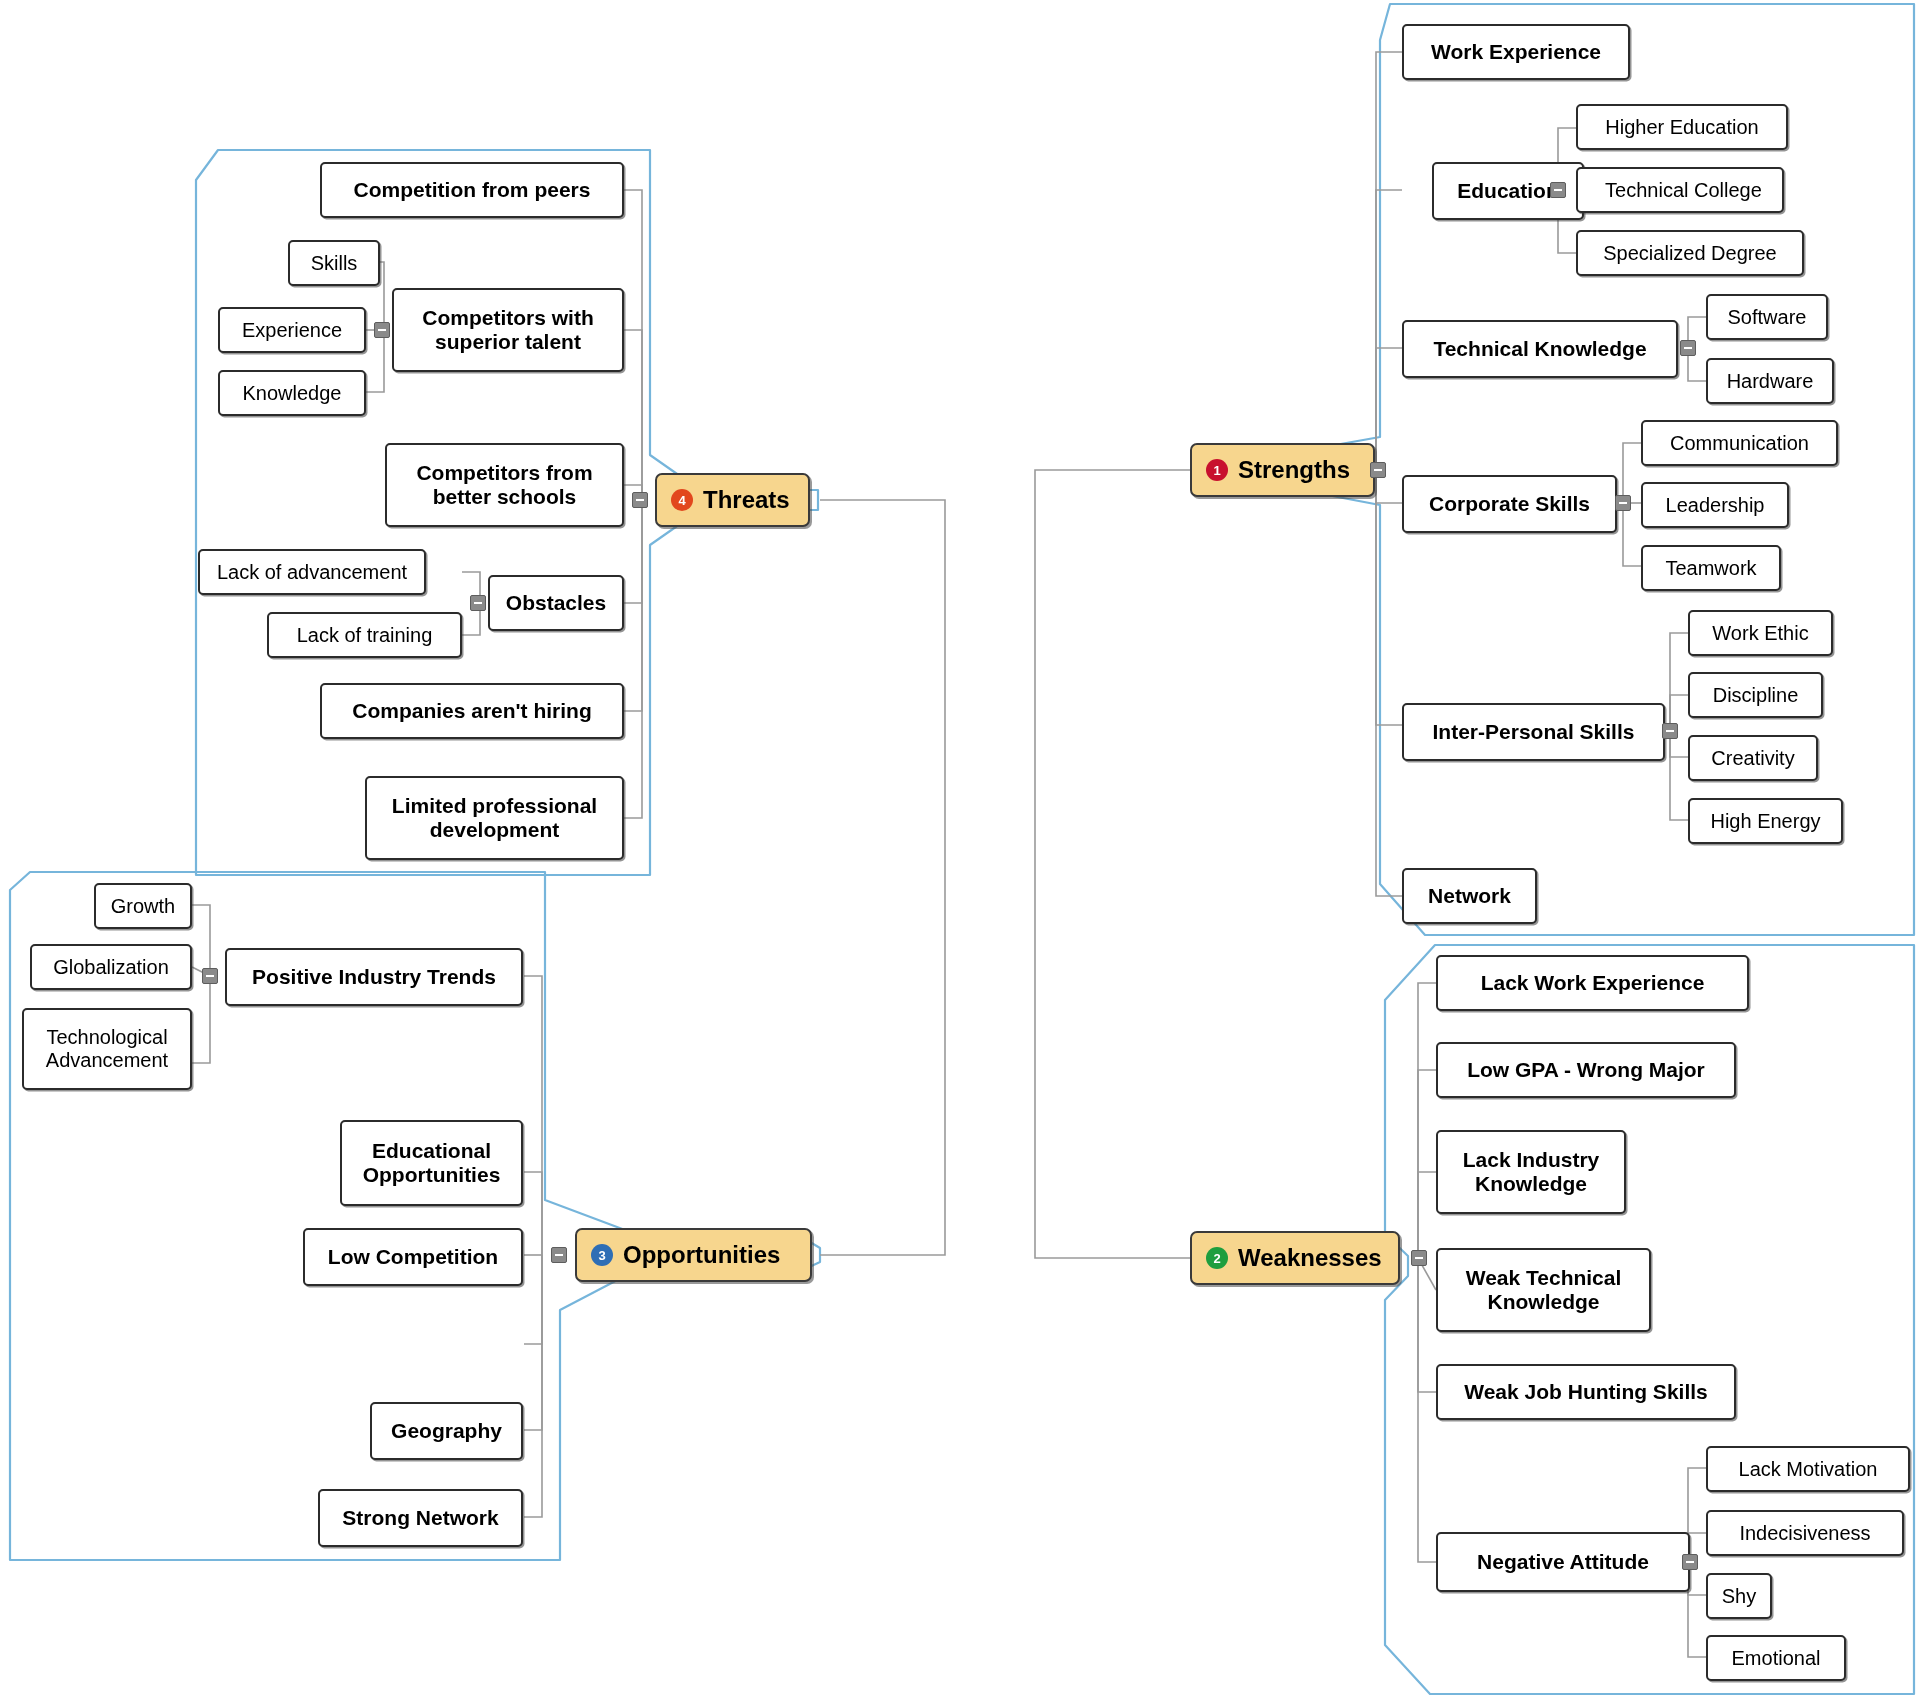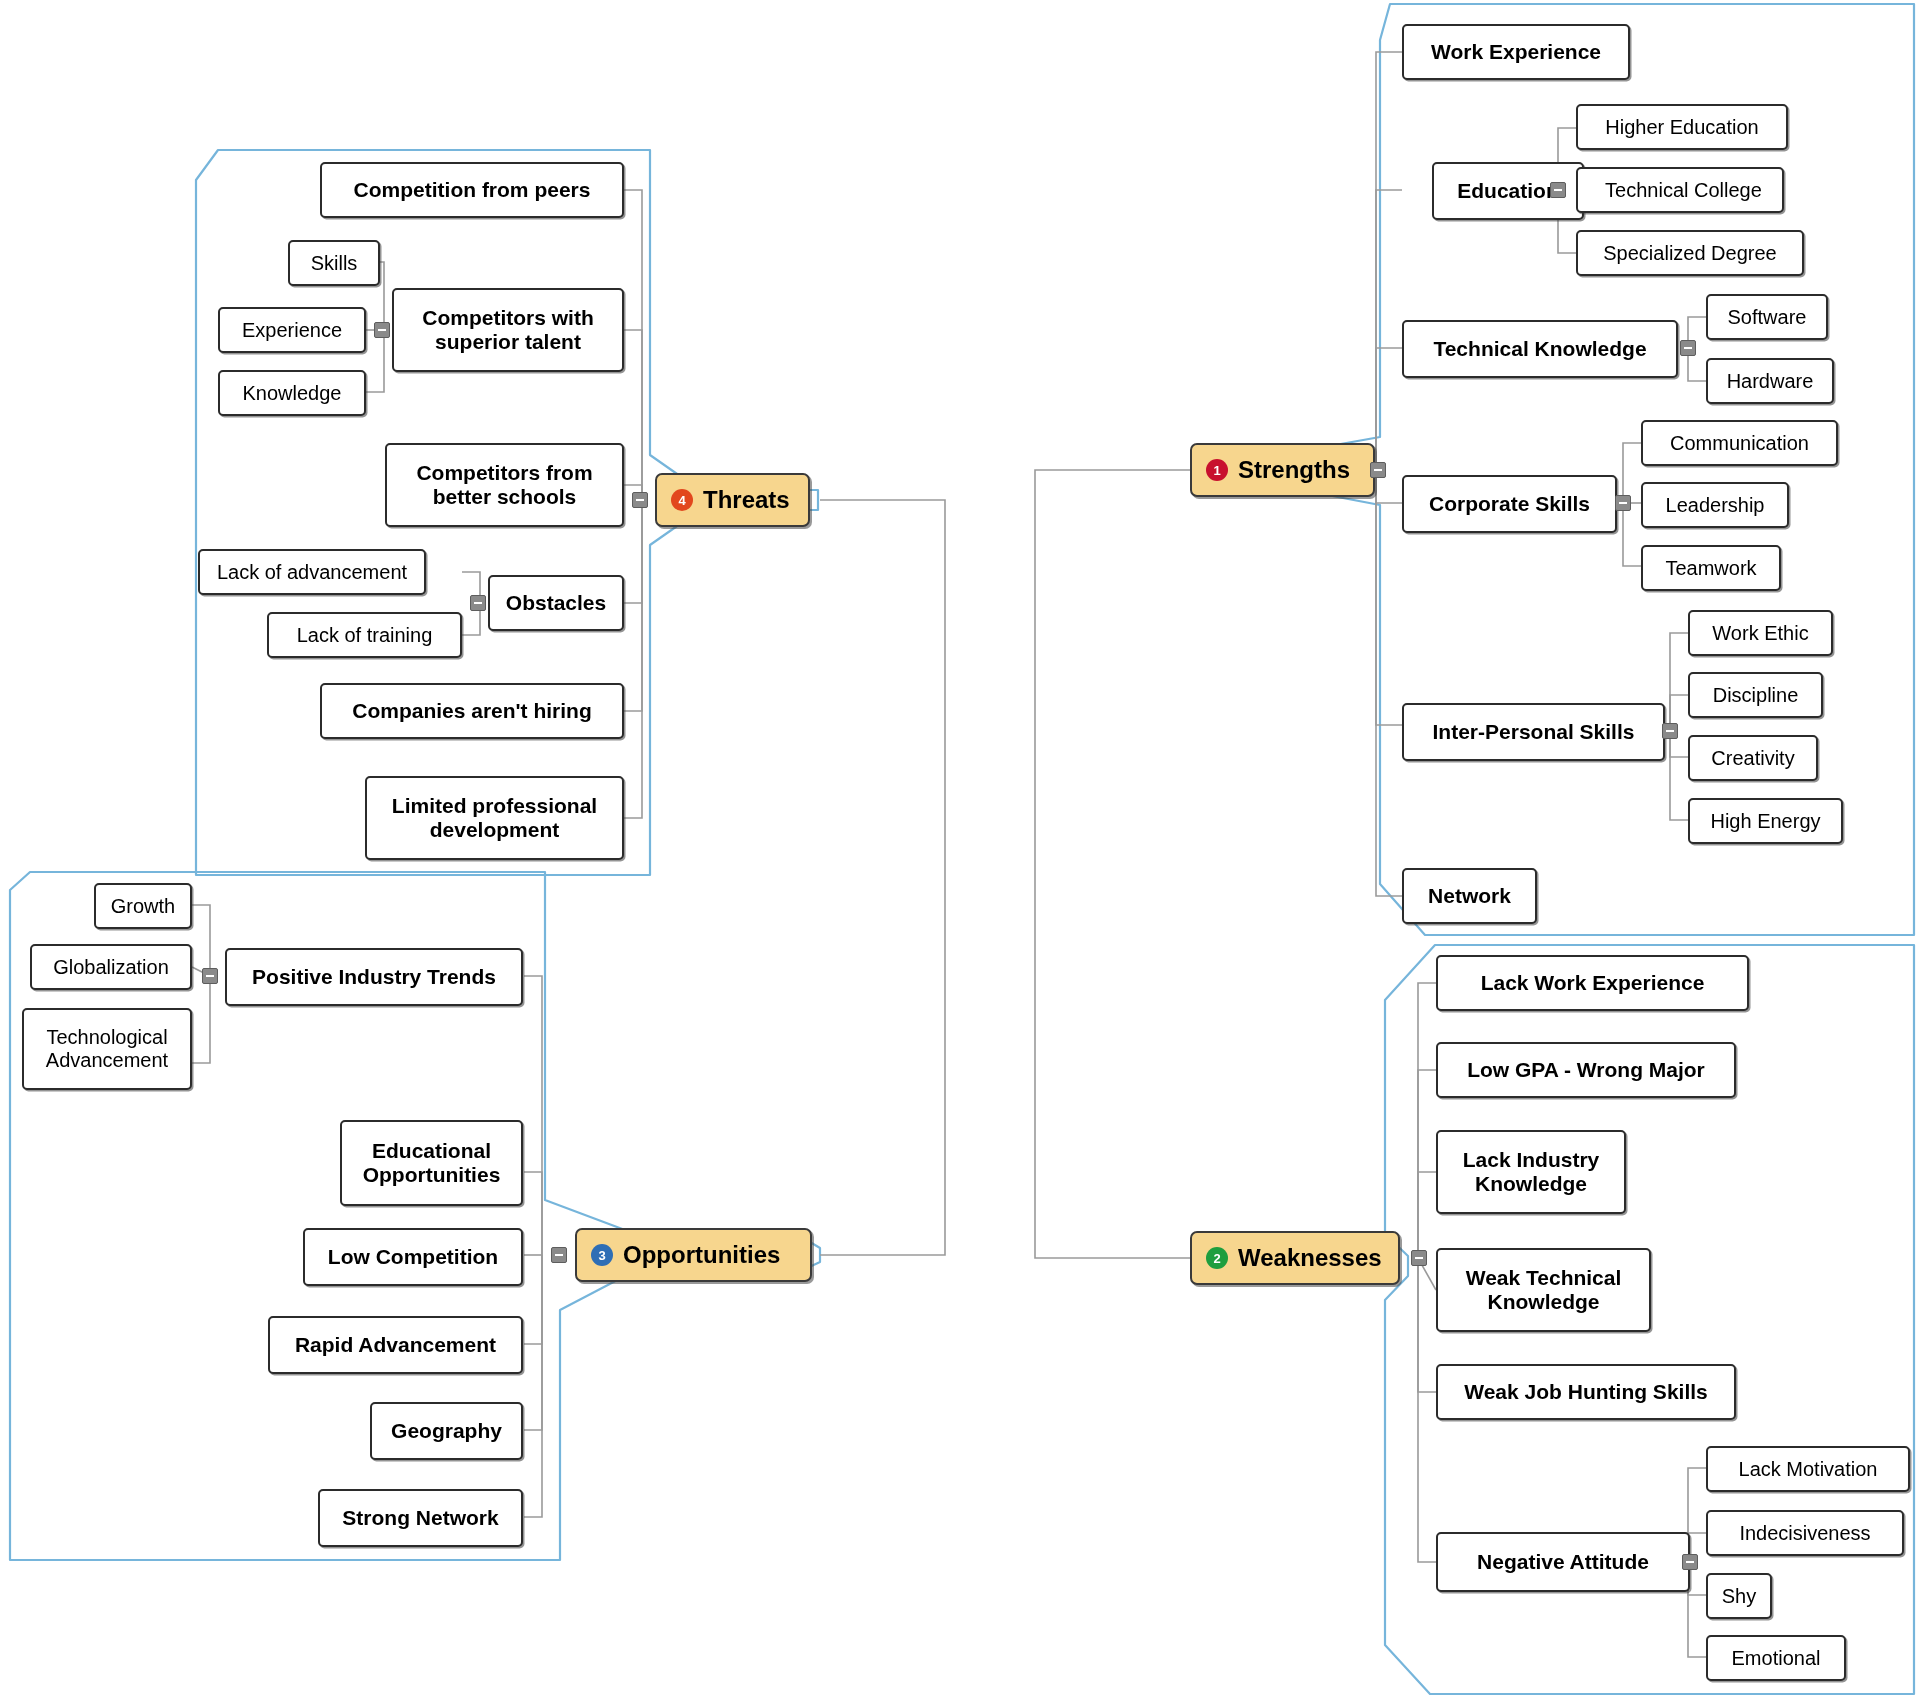--- a/index.html
+++ b/index.html
@@ -264,23 +264,20 @@
   <div class="node lvl3" style="left:22px;top:1008px;width:170px;height:82px;">
     <span>Technological Advancement</span>
     </div>
 
   <div class="node lvl2" style="left:340px;top:1120px;width:183px;height:86px;">
     <span>Educational Opportunities</span>
     </div>
   <div class="node lvl2" style="left:303px;top:1228px;width:220px;height:58px;">
     <span>Low Competition</span>
     </div>
-  <div class="node lvl2" style="left:268px;top:1316px;width:255px;height:58px;">
-    <span>Rapid Advancement</span>
-    </div>
   <div class="node lvl2" style="left:370px;top:1402px;width:153px;height:58px;">
     <span>Geography</span>
     </div>
   <div class="node lvl2" style="left:318px;top:1489px;width:205px;height:58px;">
     <span>Strong Network</span>
     </div>
 
   <div class="node lvl2" style="left:320px;top:162px;width:304px;height:56px;">
     <span>Competition from peers</span>
     </div>

